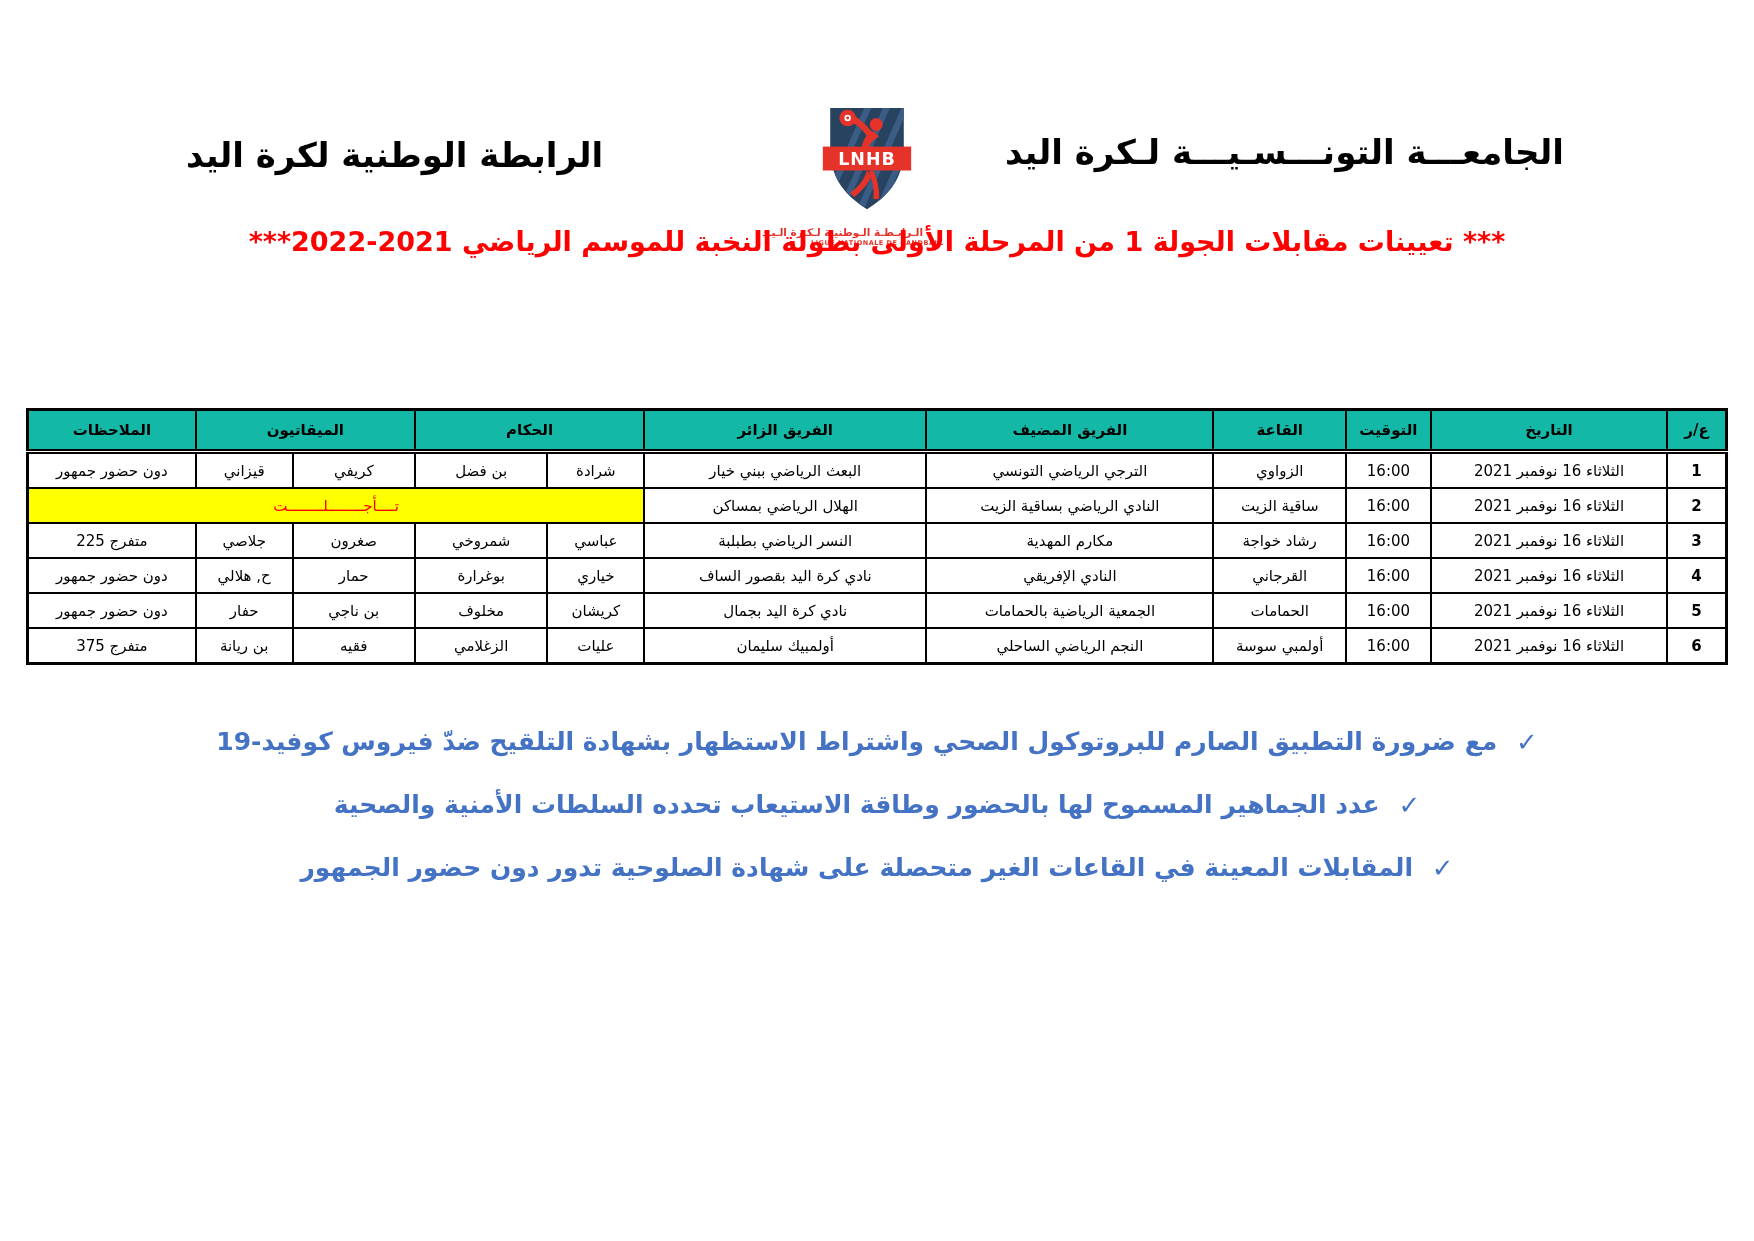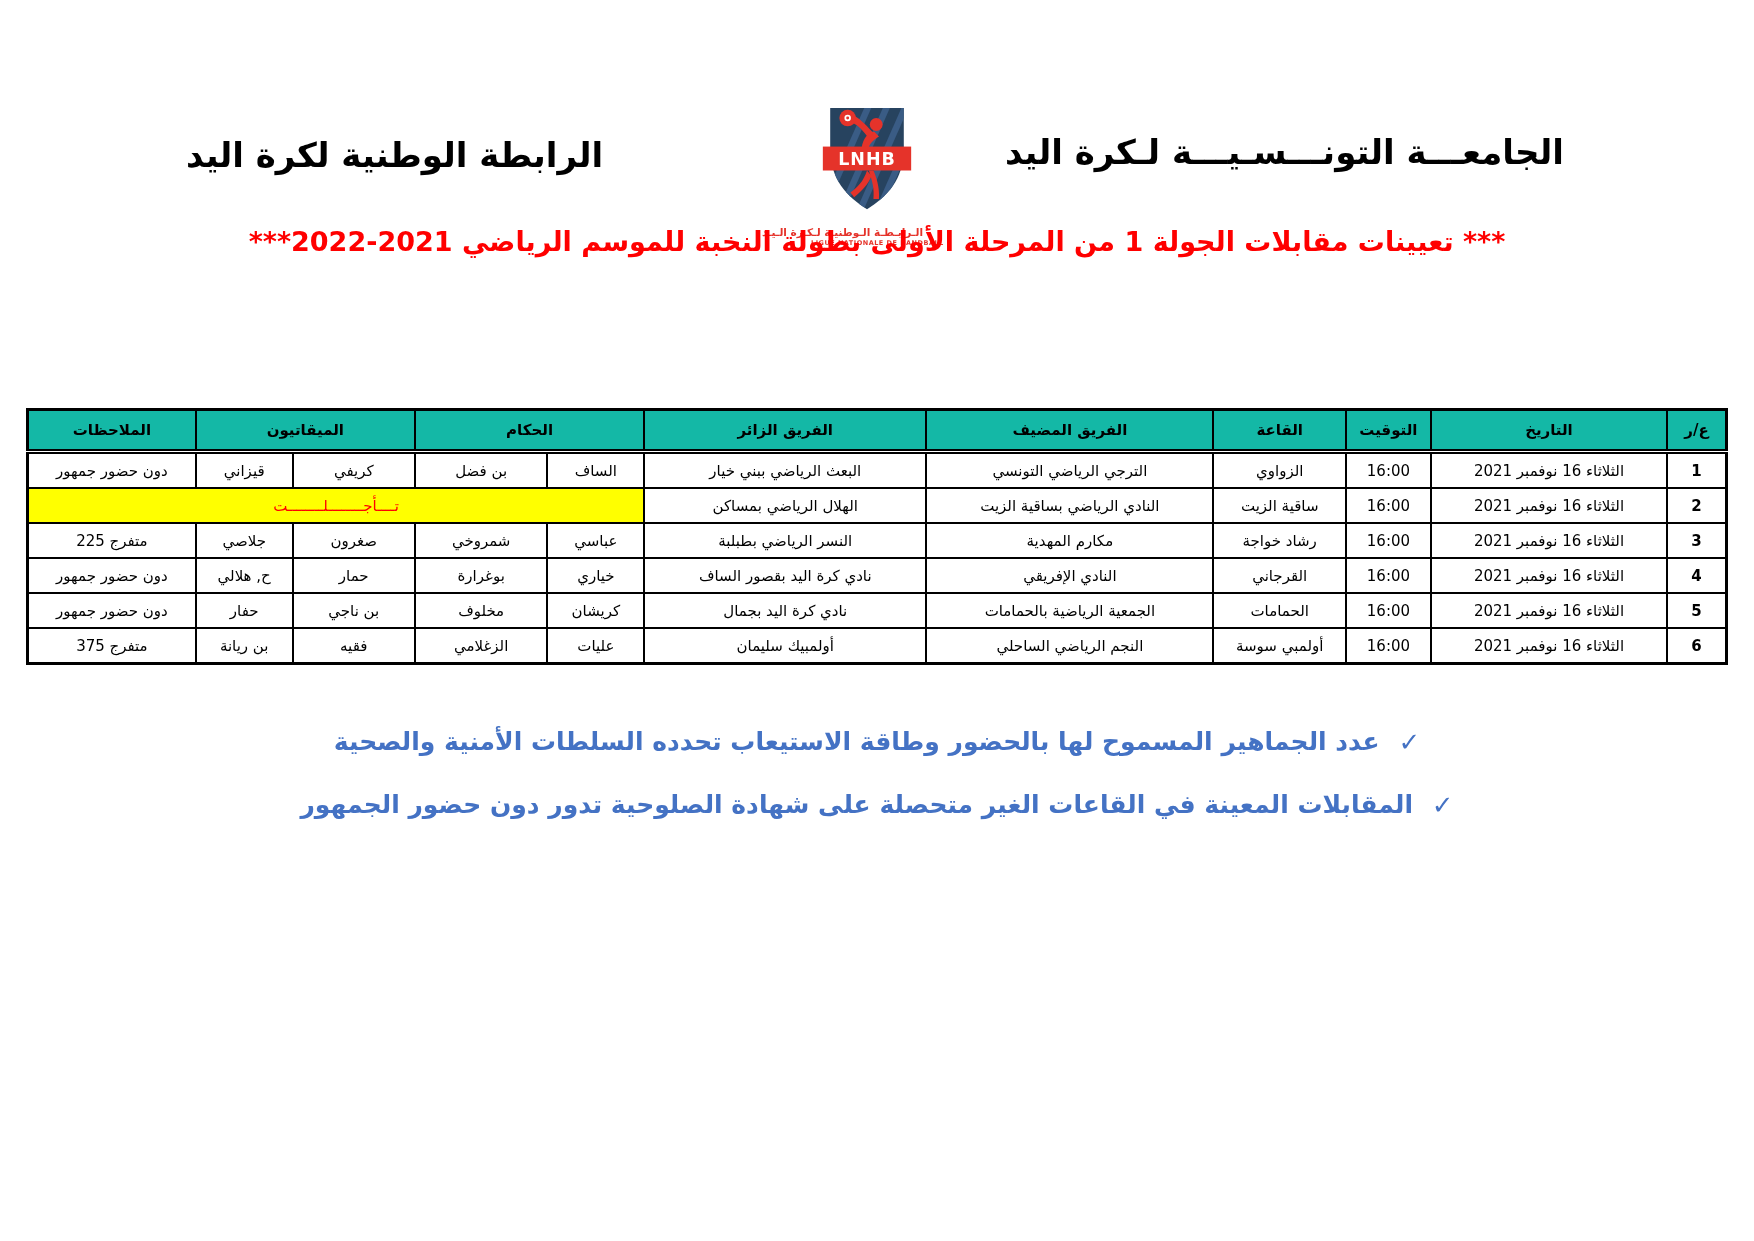--- a/index.html
+++ b/index.html
@@ -123,21 +123,21 @@
       </tr>
     </thead>
     <tbody>
       <tr>
         <td class="num">1</td>
         <td>الثلاثاء 16 نوفمبر 2021</td>
         <td>16:00</td>
         <td>الزواوي</td>
         <td>الترجي الرياضي التونسي</td>
         <td>البعث الرياضي ببني خيار</td>
-        <td>الساف</td>
+        <td>شرادة</td>
         <td>بن فضل</td>
         <td>كريفي</td>
         <td>قيزاني</td>
         <td>دون حضور جمهور</td>
       </tr>
       <tr>
         <td class="num">2</td>
         <td>الثلاثاء 16 نوفمبر 2021</td>
         <td>16:00</td>
         <td>ساقية الزيت</td>
@@ -196,20 +196,24 @@
         <td>فقيه</td>
         <td>بن ريانة</td>
         <td>‪375 متفرج‬</td>
       </tr>
     </tbody>
   </table>
 
   <div class="bullets">
     <div class="bullet">
       <span class="check">✓</span>
+      <span>مع ضرورة التطبيق الصارم للبروتوكول الصحي واشتراط الاستظهار بشهادة التلقيح ضدّ فيروس كوفيد-19</span>
+    </div>
+    <div class="bullet">
+      <span class="check">✓</span>
       <span>عدد الجماهير المسموح لها بالحضور وطاقة الاستيعاب تحدده السلطات الأمنية والصحية</span>
     </div>
     <div class="bullet">
       <span class="check">✓</span>
       <span>المقابلات المعينة في القاعات الغير متحصلة على شهادة الصلوحية تدور دون حضور الجمهور</span>
     </div>
   </div>
 
 </div>
 

